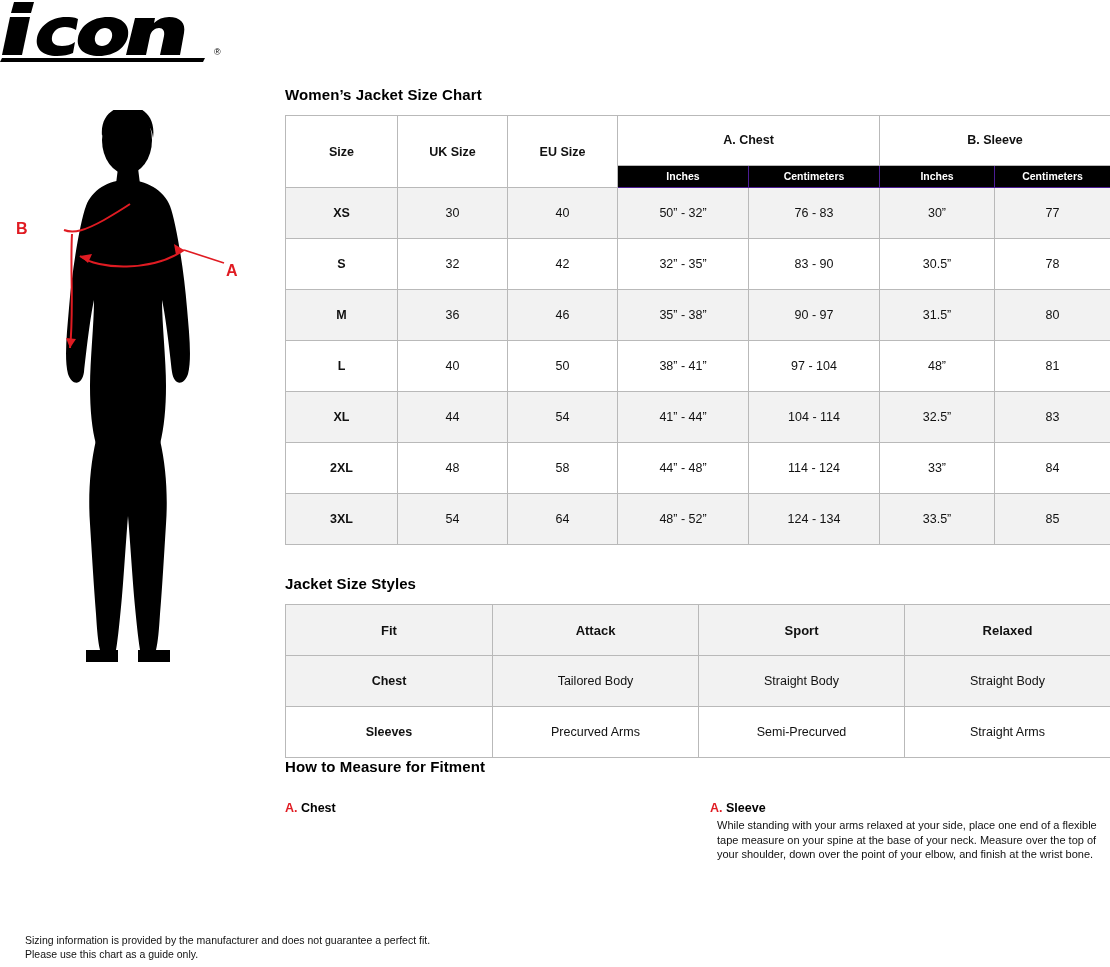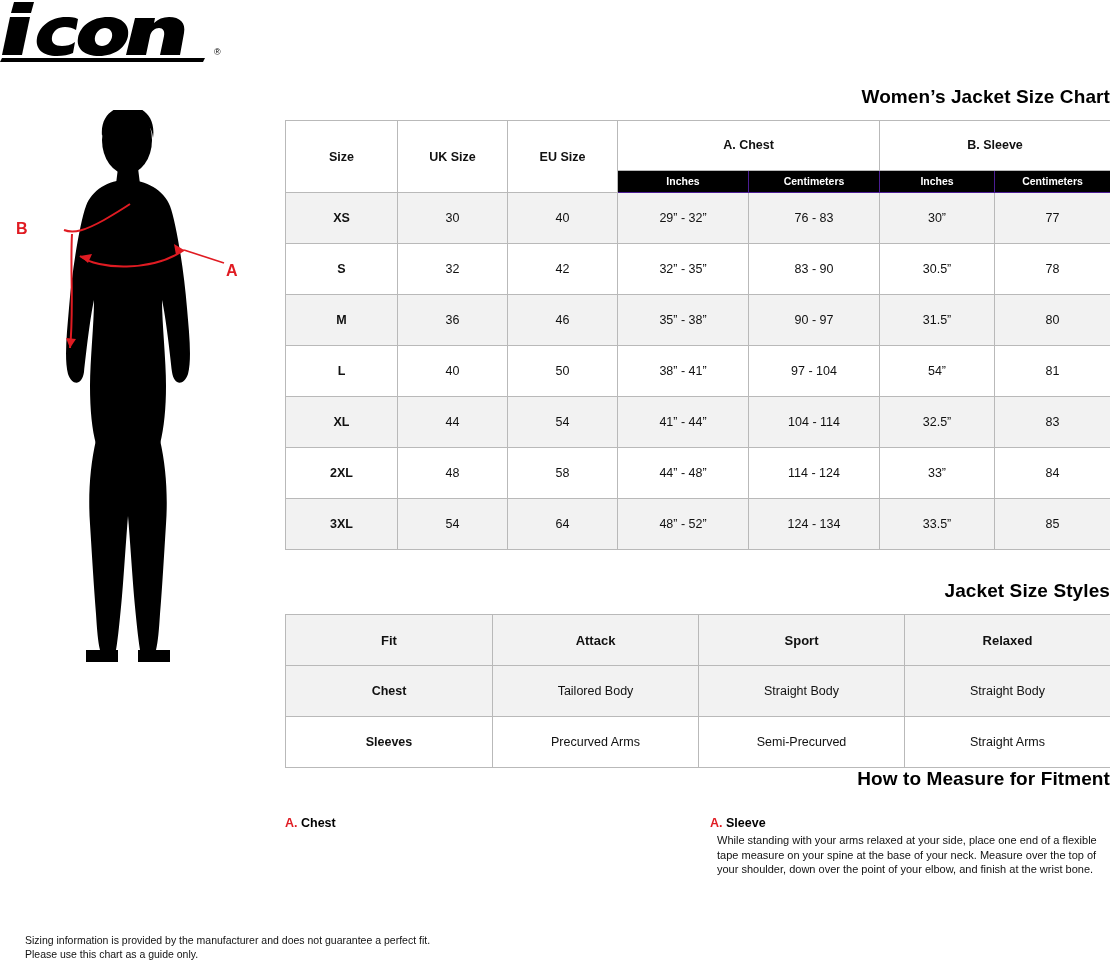--- a/index.html
+++ b/index.html
@@ -40,25 +40,24 @@
 
   
   .content {
     position: absolute;
     left: 285px;
     top: 86px;
     width: 825px;
   }
 
   h2.section-title {
-    font-size: 19px;
+    font-size: 15px;
     font-weight: bold;
     margin: 0 0 12px 0;
     letter-spacing: 0.1px;
-    text-align: right;
   }
   .section-title.second { margin-top: 30px; }
   .section-title.third { }
 
   table.grid {
     border-collapse: collapse;
     width: 825px;
     table-layout: fixed;
   }
   table.grid td, table.grid th {
@@ -253,21 +252,21 @@
           <td class="subhdr">Inches</td>
           <td class="subhdr">Centimeters</td>
           <td class="subhdr">Inches</td>
           <td class="subhdr">Centimeters</td>
         </tr>
 
         <tr class="alt">
           <td class="sizecol">XS</td>
           <td>30</td>
           <td>40</td>
-          <td>29” - 32”</td>
+          <td>50” - 32”</td>
           <td>76 - 83</td>
           <td>30”</td>
           <td>77</td>
         </tr>
         <tr>
           <td class="sizecol">S</td>
           <td>32</td>
           <td>42</td>
           <td>32” - 35”</td>
           <td>83 - 90</td>
@@ -282,21 +281,21 @@
           <td>90 - 97</td>
           <td>31.5”</td>
           <td>80</td>
         </tr>
         <tr>
           <td class="sizecol">L</td>
           <td>40</td>
           <td>50</td>
           <td>38” - 41”</td>
           <td>97 - 104</td>
-          <td>54”</td>
+          <td>48”</td>
           <td>81</td>
         </tr>
         <tr class="alt">
           <td class="sizecol">XL</td>
           <td>44</td>
           <td>54</td>
           <td>41” - 44”</td>
           <td>104 - 114</td>
           <td>32.5”</td>
           <td>83</td>

